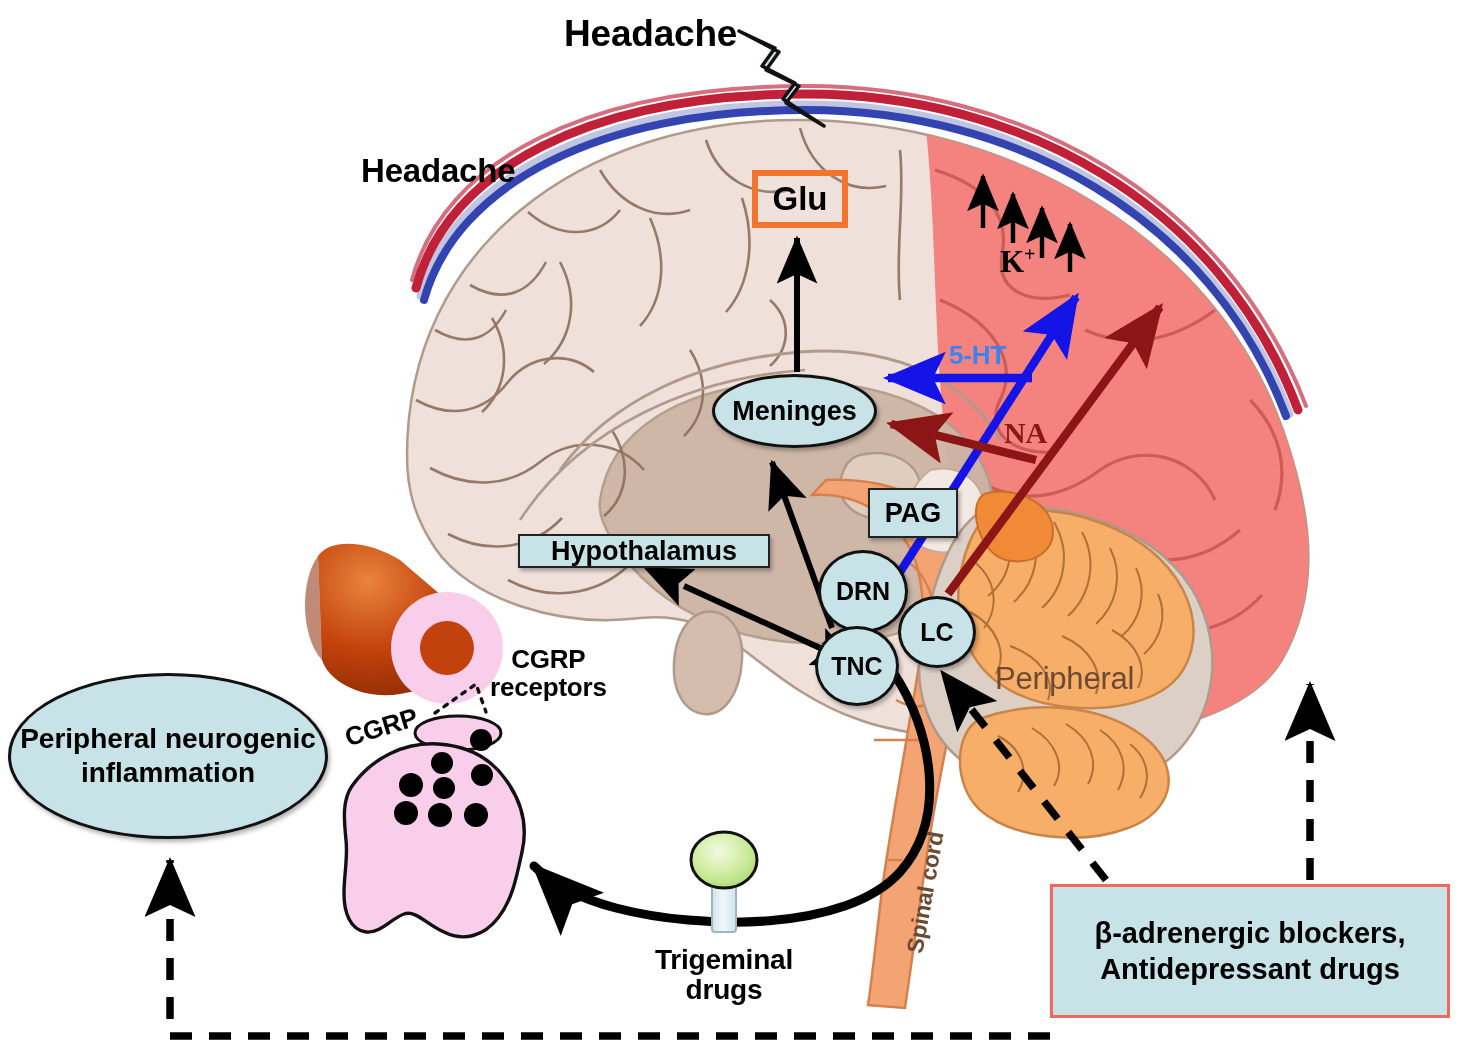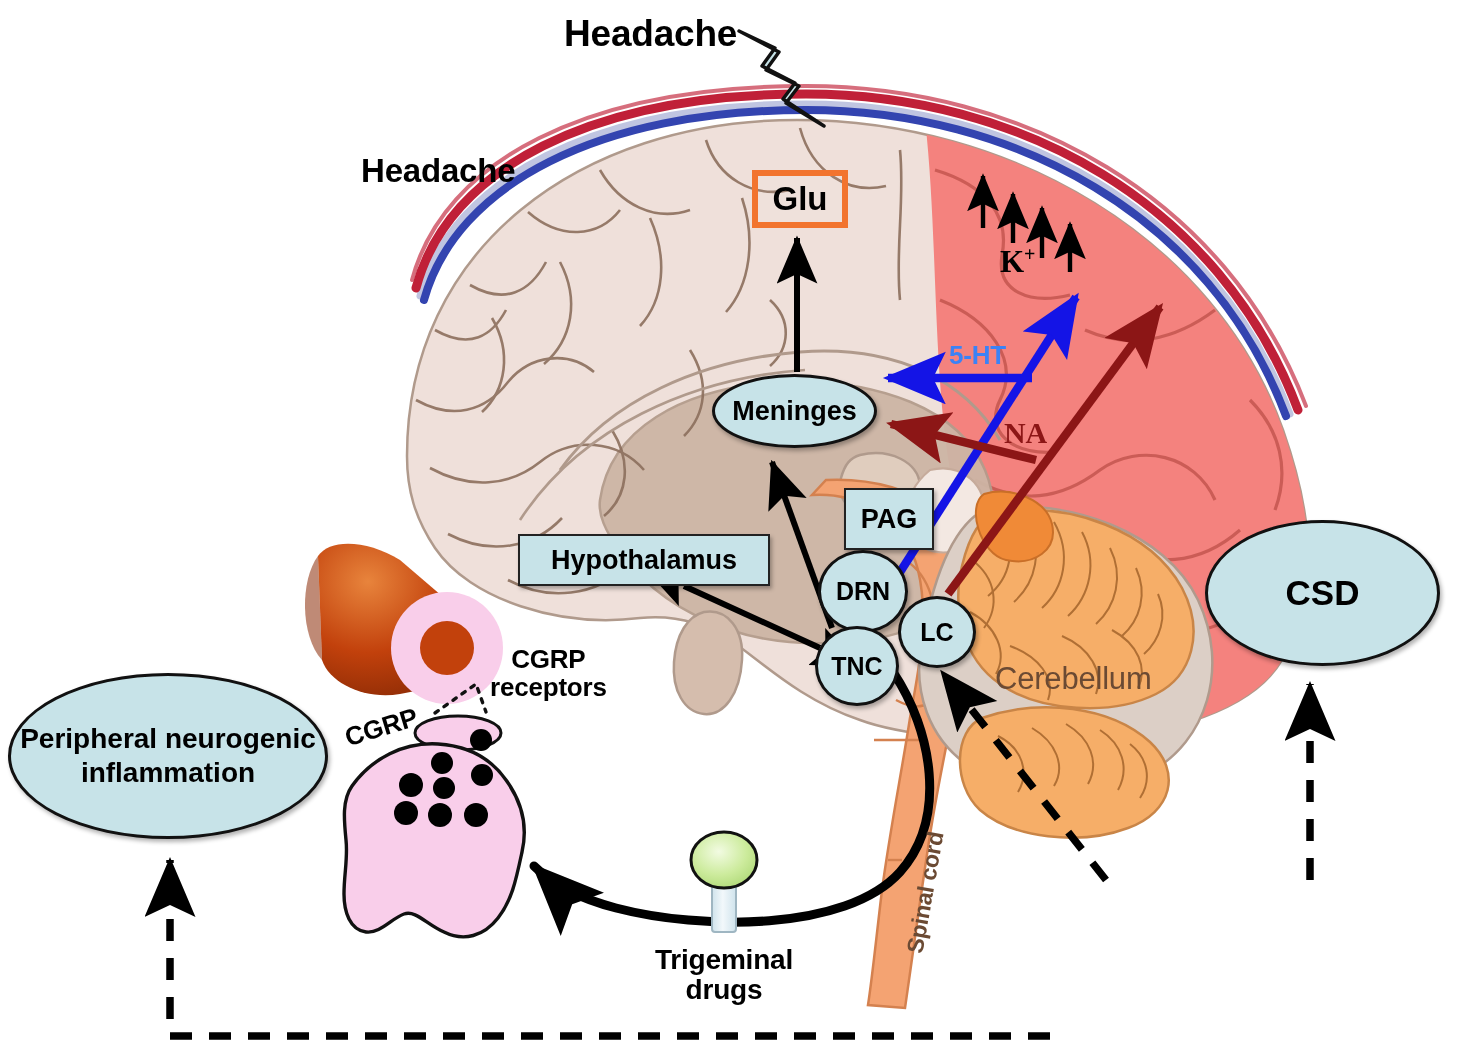--- a/index.html
+++ b/index.html
@@ -31,25 +31,25 @@
   .node{position:absolute;box-sizing:border-box;display:flex;align-items:center;
         justify-content:center;text-align:center;font-weight:bold;color:#000;}
   .ell{border-radius:50%;background:#c7e3e8;border:3px solid #111;
        box-shadow:2px 3px 4px rgba(0,0,0,.30);}
   .rect{background:#c7e3e8;border:2.5px solid #222;
         box-shadow:2px 3px 4px rgba(0,0,0,.30);}
 
   .n-glu{left:752px;top:170px;width:96px;height:58px;font-size:33px;
          background:rgba(255,255,255,0.05);border:6px solid #F2742E;box-shadow:none;}
   .n-thalamus{left:712px;top:374px;width:165px;height:74px;font-size:27px;}
-  .n-pag{left:844px;top:488px;width:90px;height:62px;font-size:27px;text-align:right;}
+  .n-pag{left:868px;top:488px;width:90px;height:50px;font-size:27px;text-align:right;}
   .n-drn{left:818px;top:550px;width:90px;height:83px;font-size:25px;}
   .n-tnc{left:815px;top:626px;width:84px;height:80px;font-size:25px;}
   .n-lc{left:898px;top:596px;width:78px;height:72px;font-size:25px;}
-  .n-hypo{left:518px;top:534px;width:252px;height:52px;font-size:27px;}
+  .n-hypo{left:518px;top:534px;width:252px;height:34px;font-size:27px;}
   .n-csd{left:1205px;top:520px;width:235px;height:146px;font-size:35px;}
   .n-pni{left:8px;top:673px;width:320px;height:166px;font-size:28px;line-height:1.22;}
   .n-drug{left:1050px;top:884px;width:400px;height:134px;font-size:29px;
           line-height:1.25;background:#c7e3e8;border:3px solid #F2695C;
           box-shadow:none;}
 </style>
 </head>
 <body>
 
 <div id="stage">
@@ -303,21 +303,21 @@
 <div class="lbl t-headache">Headache</div>
 
 <div class="lbl t-meninges">Headache</div>
 
 <div class="lbl t-kplus" style="font-weight:bold;"><span>K</span><sup style="font-size:20px">+</sup></div>
 
 <div class="lbl t-5ht">5-HT</div>
 
 <div class="lbl t-na">NA</div>
 
-<div class="lbl t-cerebellum">Cerebellum</div>
+<div class="lbl t-cerebellum">Peripheral</div>
 
 <div class="lbl t-cgrprec">CGRP
 receptors</div>
 
 <div class="lbl t-cgrp">CGRP</div>
 
 <div class="lbl t-trig">Trigeminal
 drugs</div>
 
 <div class="lbl t-spinal">Spinal cord</div>
@@ -329,20 +329,21 @@
 <div class="node rect n-pag">PAG</div>
 
 <div class="node ell n-drn">DRN</div>
 
 <div class="node ell n-tnc">TNC</div>
 
 <div class="node ell n-lc">LC</div>
 
 <div class="node rect n-hypo">Hypothalamus</div>
 
-<div class="node ell n-csd">CSD</div>
 
 <div class="node ell n-pni">Peripheral
 neurogenic
 inflammation</div>
 
+<div class="node n-drug">β-adrenergic blockers,
+Antidepressant drugs</div>
 
 </div>
 
 </body></html>

